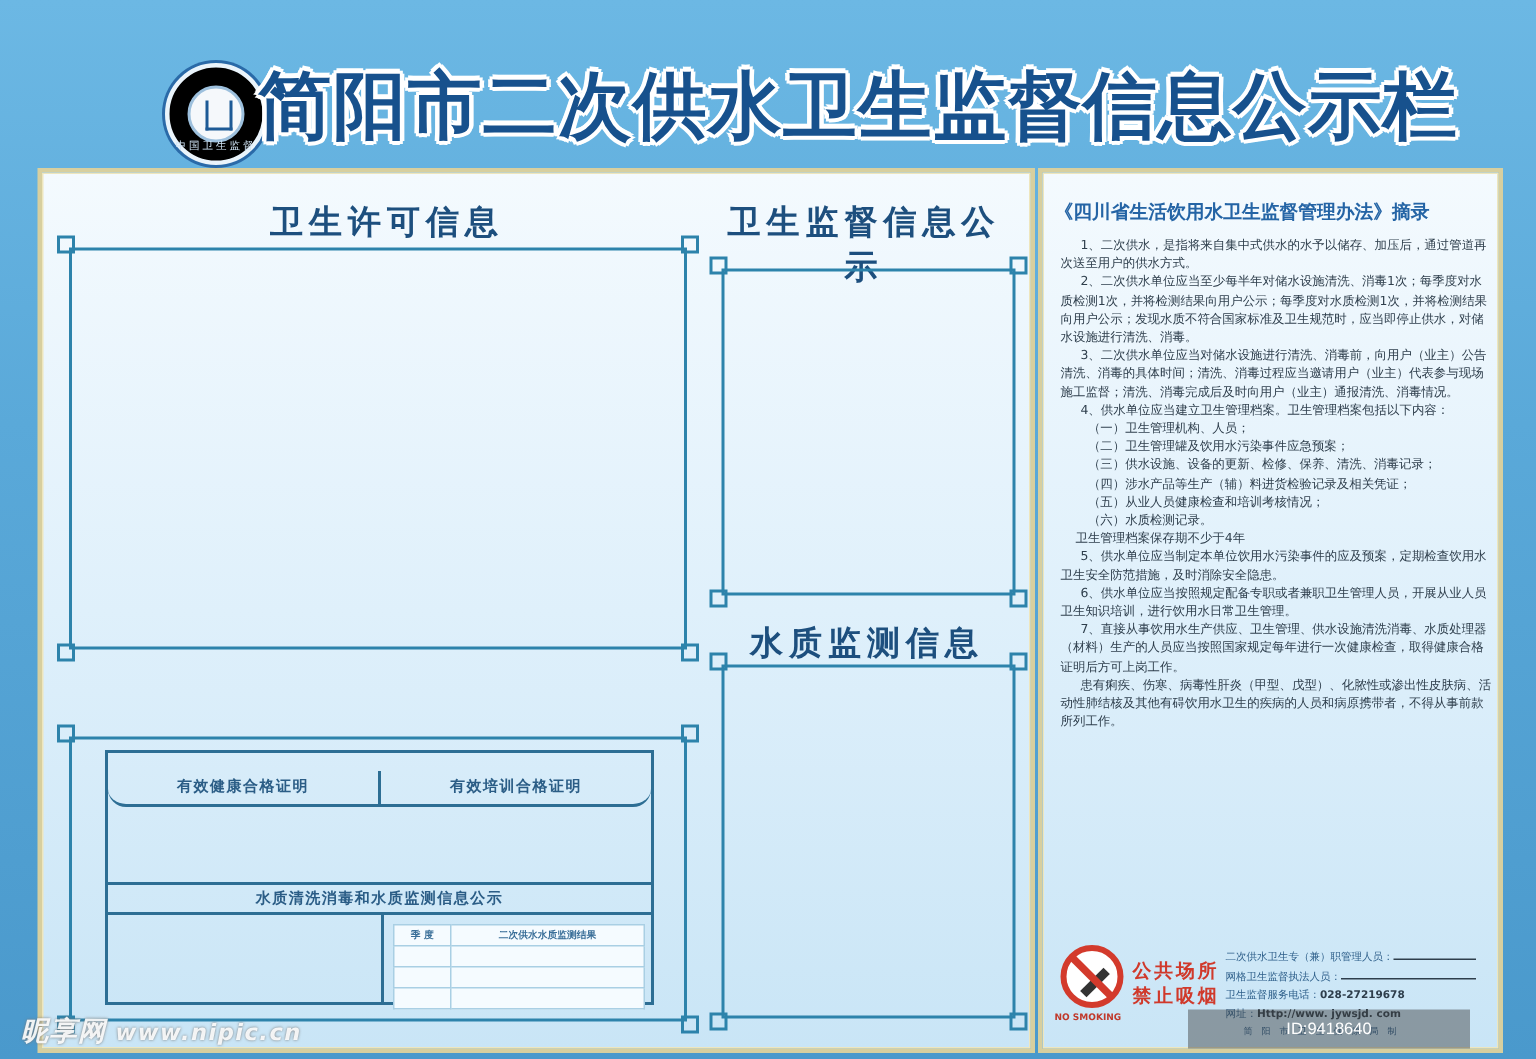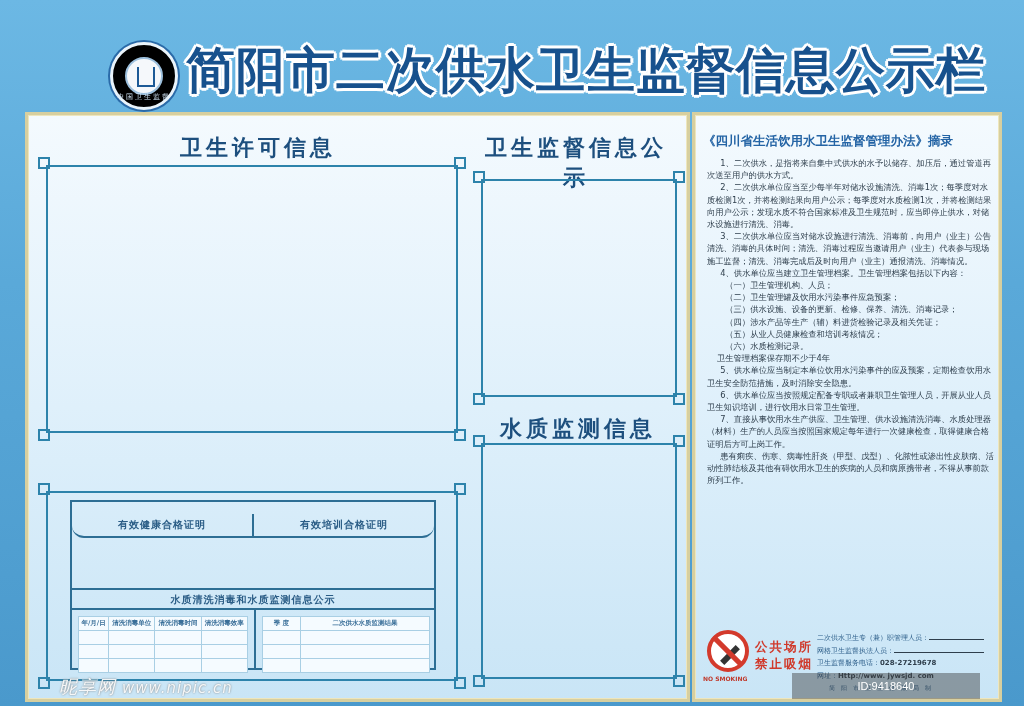--- a/index.html
+++ b/index.html
@@ -23,21 +23,21 @@
   }
   .logo .inner::before {
     content: ""; position: absolute; left: 10px; top: 8px; width: 14px; height: 18px;
     border: 2px solid #1d5a96; border-top: none;
   }
   .logo .ring-text {
     position: absolute; left: 0; bottom: 5px; width: 100%; text-align: center;
     font-size: 7px; color: #cfe3f4; letter-spacing: 2px;
   }
   .main-title {
-    position: absolute; left: 186px; top: 38px; height: 66px;
+    position: absolute; left: 172px; top: 38px; height: 66px;
     font-family: "DejaVu Sans", sans-serif; font-weight: bold;
     font-size: 49px; line-height: 66px; letter-spacing: 1px;
     color: #17518d;
     text-shadow: 3px 0 0 #fff, -3px 0 0 #fff, 0 3px 0 #fff, 0 -3px 0 #fff,
                  2px 2px 0 #fff, -2px -2px 0 #fff, 2px -2px 0 #fff, -2px 2px 0 #fff;
   }
   .panel {
     position: absolute;
     background: linear-gradient(180deg, #f4fafe 0%, #dff0fb 50%, #c9e5f6 100%);
     border: 3px solid #d7cf9f;
@@ -126,24 +126,23 @@
     position: absolute; left: 122px; top: 517px; width: 180px;
     font-size: 7px; line-height: 12.5px; color: #2e5f8a;
   }
   .contacts .line {
     display: inline-block; width: 55px; border-bottom: 1px solid #2e3e4c; height: 7px;
   }
   .contacts .bold { font-weight: bold; color: #2e3e4c; }
   .contacts .agency { font-size: 6px; letter-spacing: 6px; padding-left: 12px; color: #2e5f8a; }
 
   .watermark-left {
-    position: absolute; left: 14px; top: 675px; font-size: 18px; font-weight: normal;
+    position: absolute; left: 14px; top: 675px; font-size: 18px; font-weight: bold;
     color: rgba(255,255,255,0.9); font-style: italic; letter-spacing: 1px;
     text-shadow: 0 0 2px #777;
-    margin-left: 45px;
   }
   .watermark-left span.url { font-size: 15px; margin-left: 6px; }
   .watermark-right {
     position: absolute; left: 792px; top: 673px; width: 188px; height: 26px;
     background: rgba(60,60,60,0.45); color: #fff; font-size: 11px; line-height: 26px;
     text-align: center; font-family: "Liberation Sans", sans-serif;
   }
 </style>
 </head>
 <body>
@@ -188,48 +187,20 @@
     <div class="corner bl"></div>
     <div class="corner br"></div>
 
     <div class="table-frame" style="left:22px; top:7px; width:366px; height:170px;">
       <div class="cert-head">
         <div>有效健康合格证明</div>
         <div>有效培训合格证明</div>
       </div>
       <div class="wq-title" style="top:86px;">水质清洗消毒和水质监测信息公示</div>
 
-      <table class="grid" style="left:6px; top:114px; width:170px;">
-        <tbody>
-            <tr class="head">
-          <td>年/月/日</td>
-          <td>清洗消毒单位</td>
-          <td>清洗消毒时间</td>
-          <td>清洗消毒效率</td>
-        </tr>
-        <tr>
-              <td></td>
-              <td></td>
-              <td></td>
-              <td></td>
-            </tr>
-        <tr>
-              <td></td>
-              <td></td>
-              <td></td>
-              <td></td>
-            </tr>
-        <tr>
-              <td></td>
-              <td></td>
-              <td></td>
-              <td></td>
-            </tr>
-      </tbody>
-        </table>
 
       <div class="grid-divider" style="left:182px; top:108px; height:60px;"></div>
 
       <table class="grid" style="left:190px; top:114px; width:168px;">
         <tbody>
             <tr class="head">
           <td style="width:38px;">季 度</td>
           <td>二次供水水质监测结果</td>
         </tr>
         <tr>

